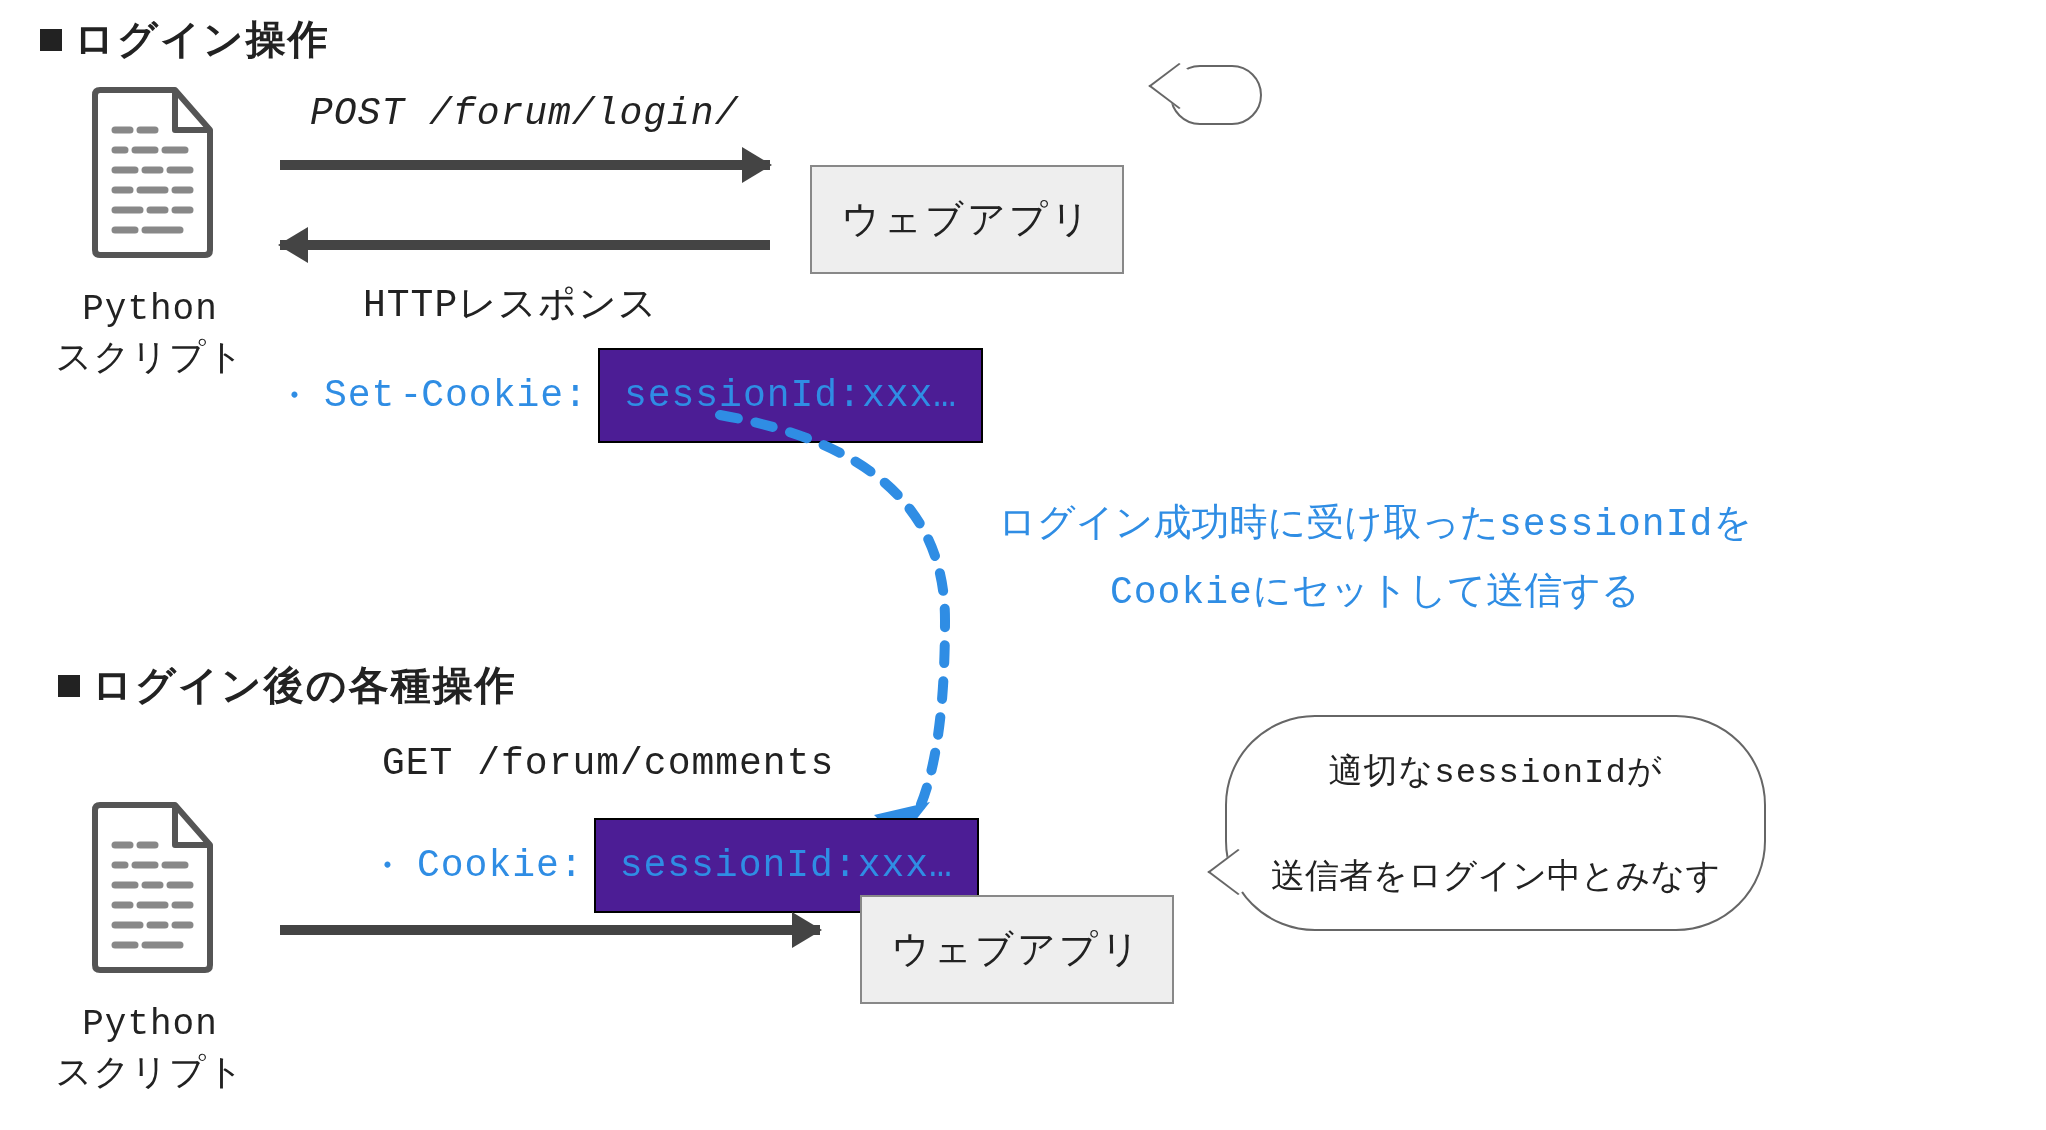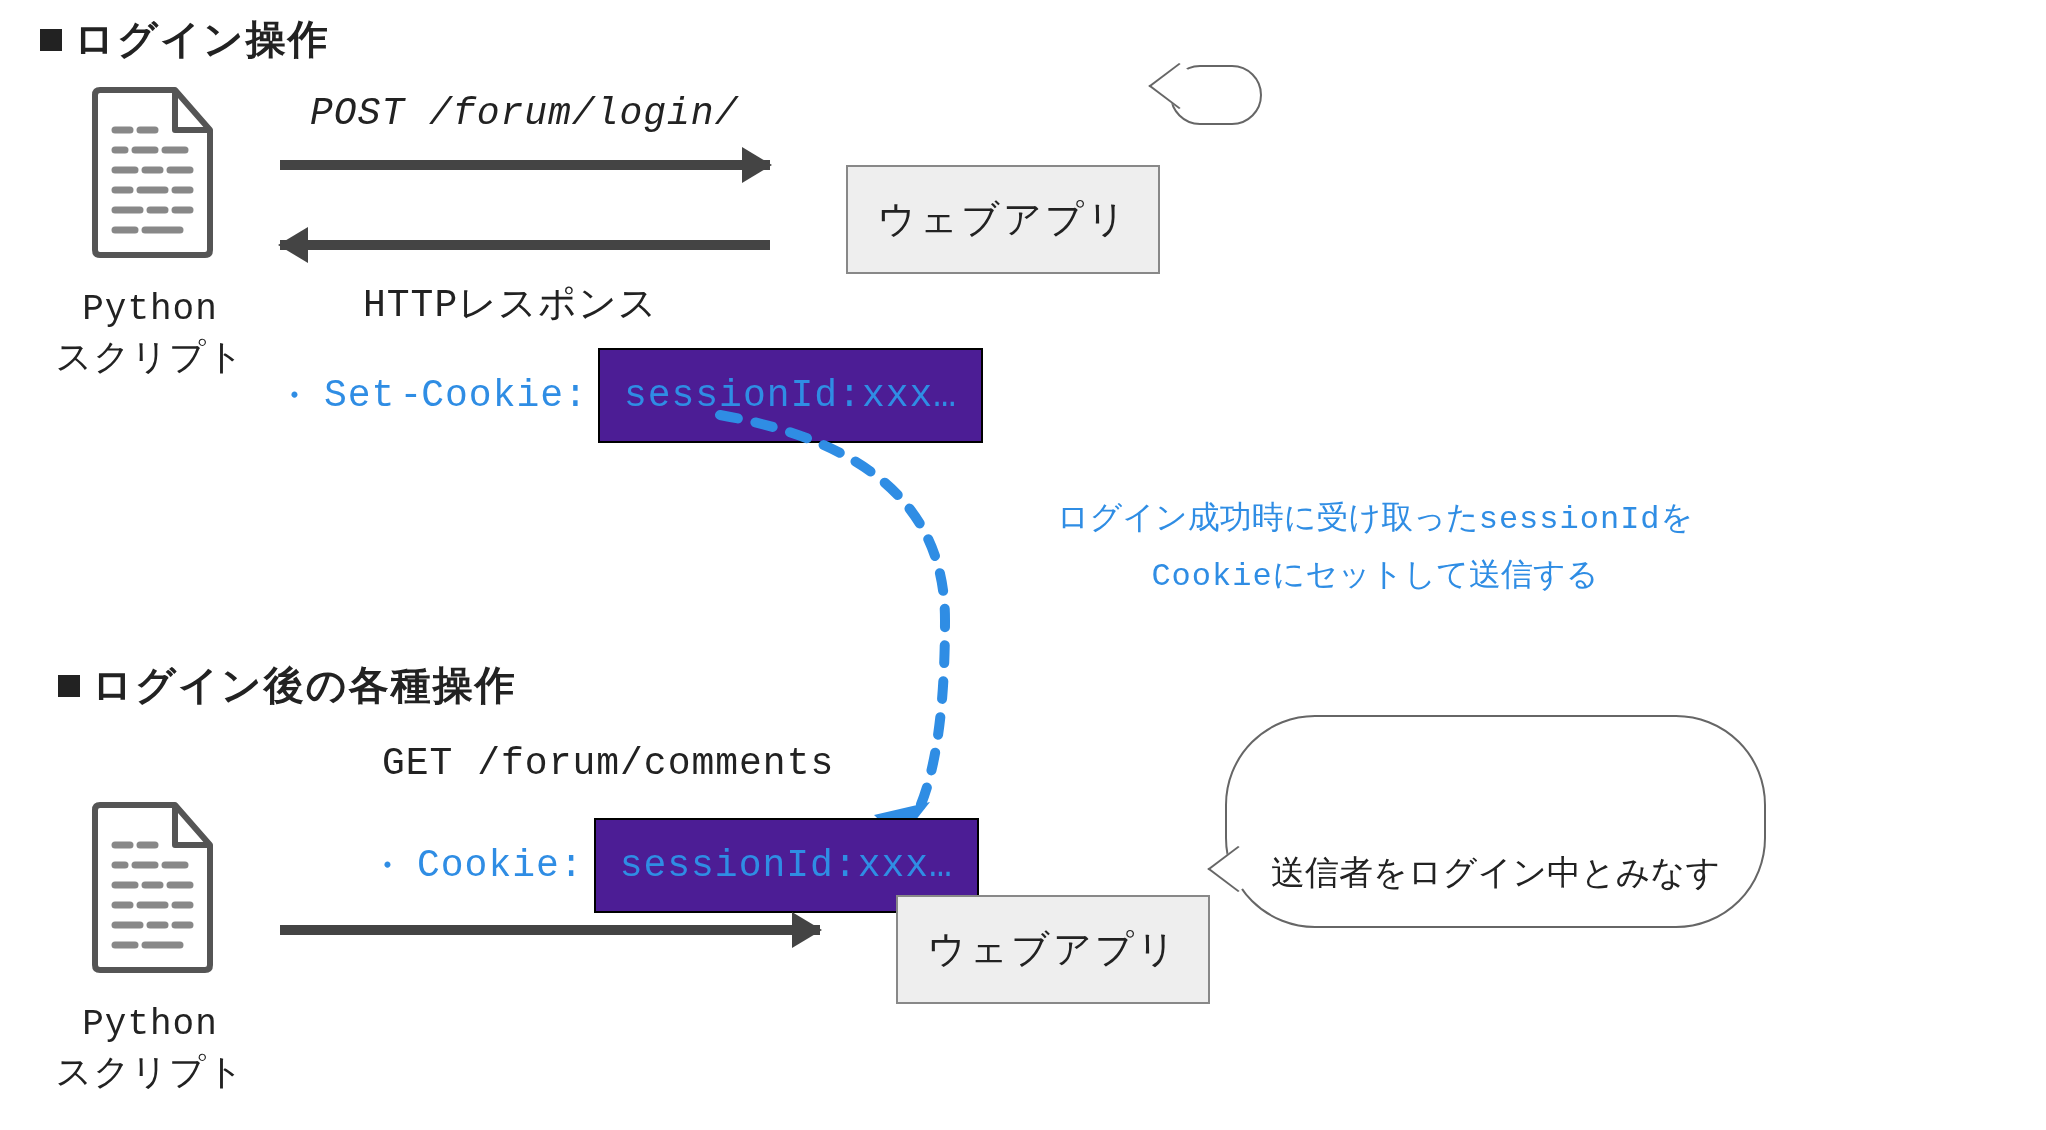--- a/index.html
+++ b/index.html
@@ -38,21 +38,20 @@
     line-height:1.4;
   }
   .webapp-box{
     position:absolute;
     width:310px;height:105px;
     background:#eee;
     border:2px solid #888;
     display:flex;align-items:center;justify-content:center;
     font-size:38px;
     letter-spacing:3px;
-    margin-left:36px;
   }
   .arrow{
     position:absolute;
     height:10px;
     background:#444;
   }
   .arrow .head-right{
     position:absolute;
     right:-2px;top:50%;transform:translateY(-50%);
     width:0;height:0;
@@ -96,21 +95,21 @@
   .speech .tail{
     position:absolute;
     width:36px;height:36px;
     background:#fff;
     border-left:2.5px solid #666;
     border-bottom:2.5px solid #666;
     transform:rotate(45deg) skew(-8deg,-8deg);
   }
   .note{
     position:absolute;
-    font-size:32px;
+    font-size:38px;
     line-height:1.7;
     text-align:center;
     width:780px;
   }
   .dashed-path{
     position:absolute;
     overflow:visible;
   }
   .sep{letter-spacing:-3px;padding:0 2px 0 4px;}
 </style>
@@ -224,17 +223,17 @@
 
 <div class="arrow" style="left:280px;top:925px;width:540px;">
   <span class="head-right"></span>
 </div>
 
 <div class="webapp-box" style="left:860px;top:895px;">
   <span>ウェブアプリ</span>
 </div>
 
 <div class="speech" style="left:1225px;top:715px;border-radius:90px;">
-  <br>
+  <span class="mono">適切なsessionIdが</span><br>
   <br>
   <span>送信者をログイン中とみなす</span>
   <span class="tail" style="left:-8px;bottom:38px;"></span>
 </div>
 
 </body></html>

